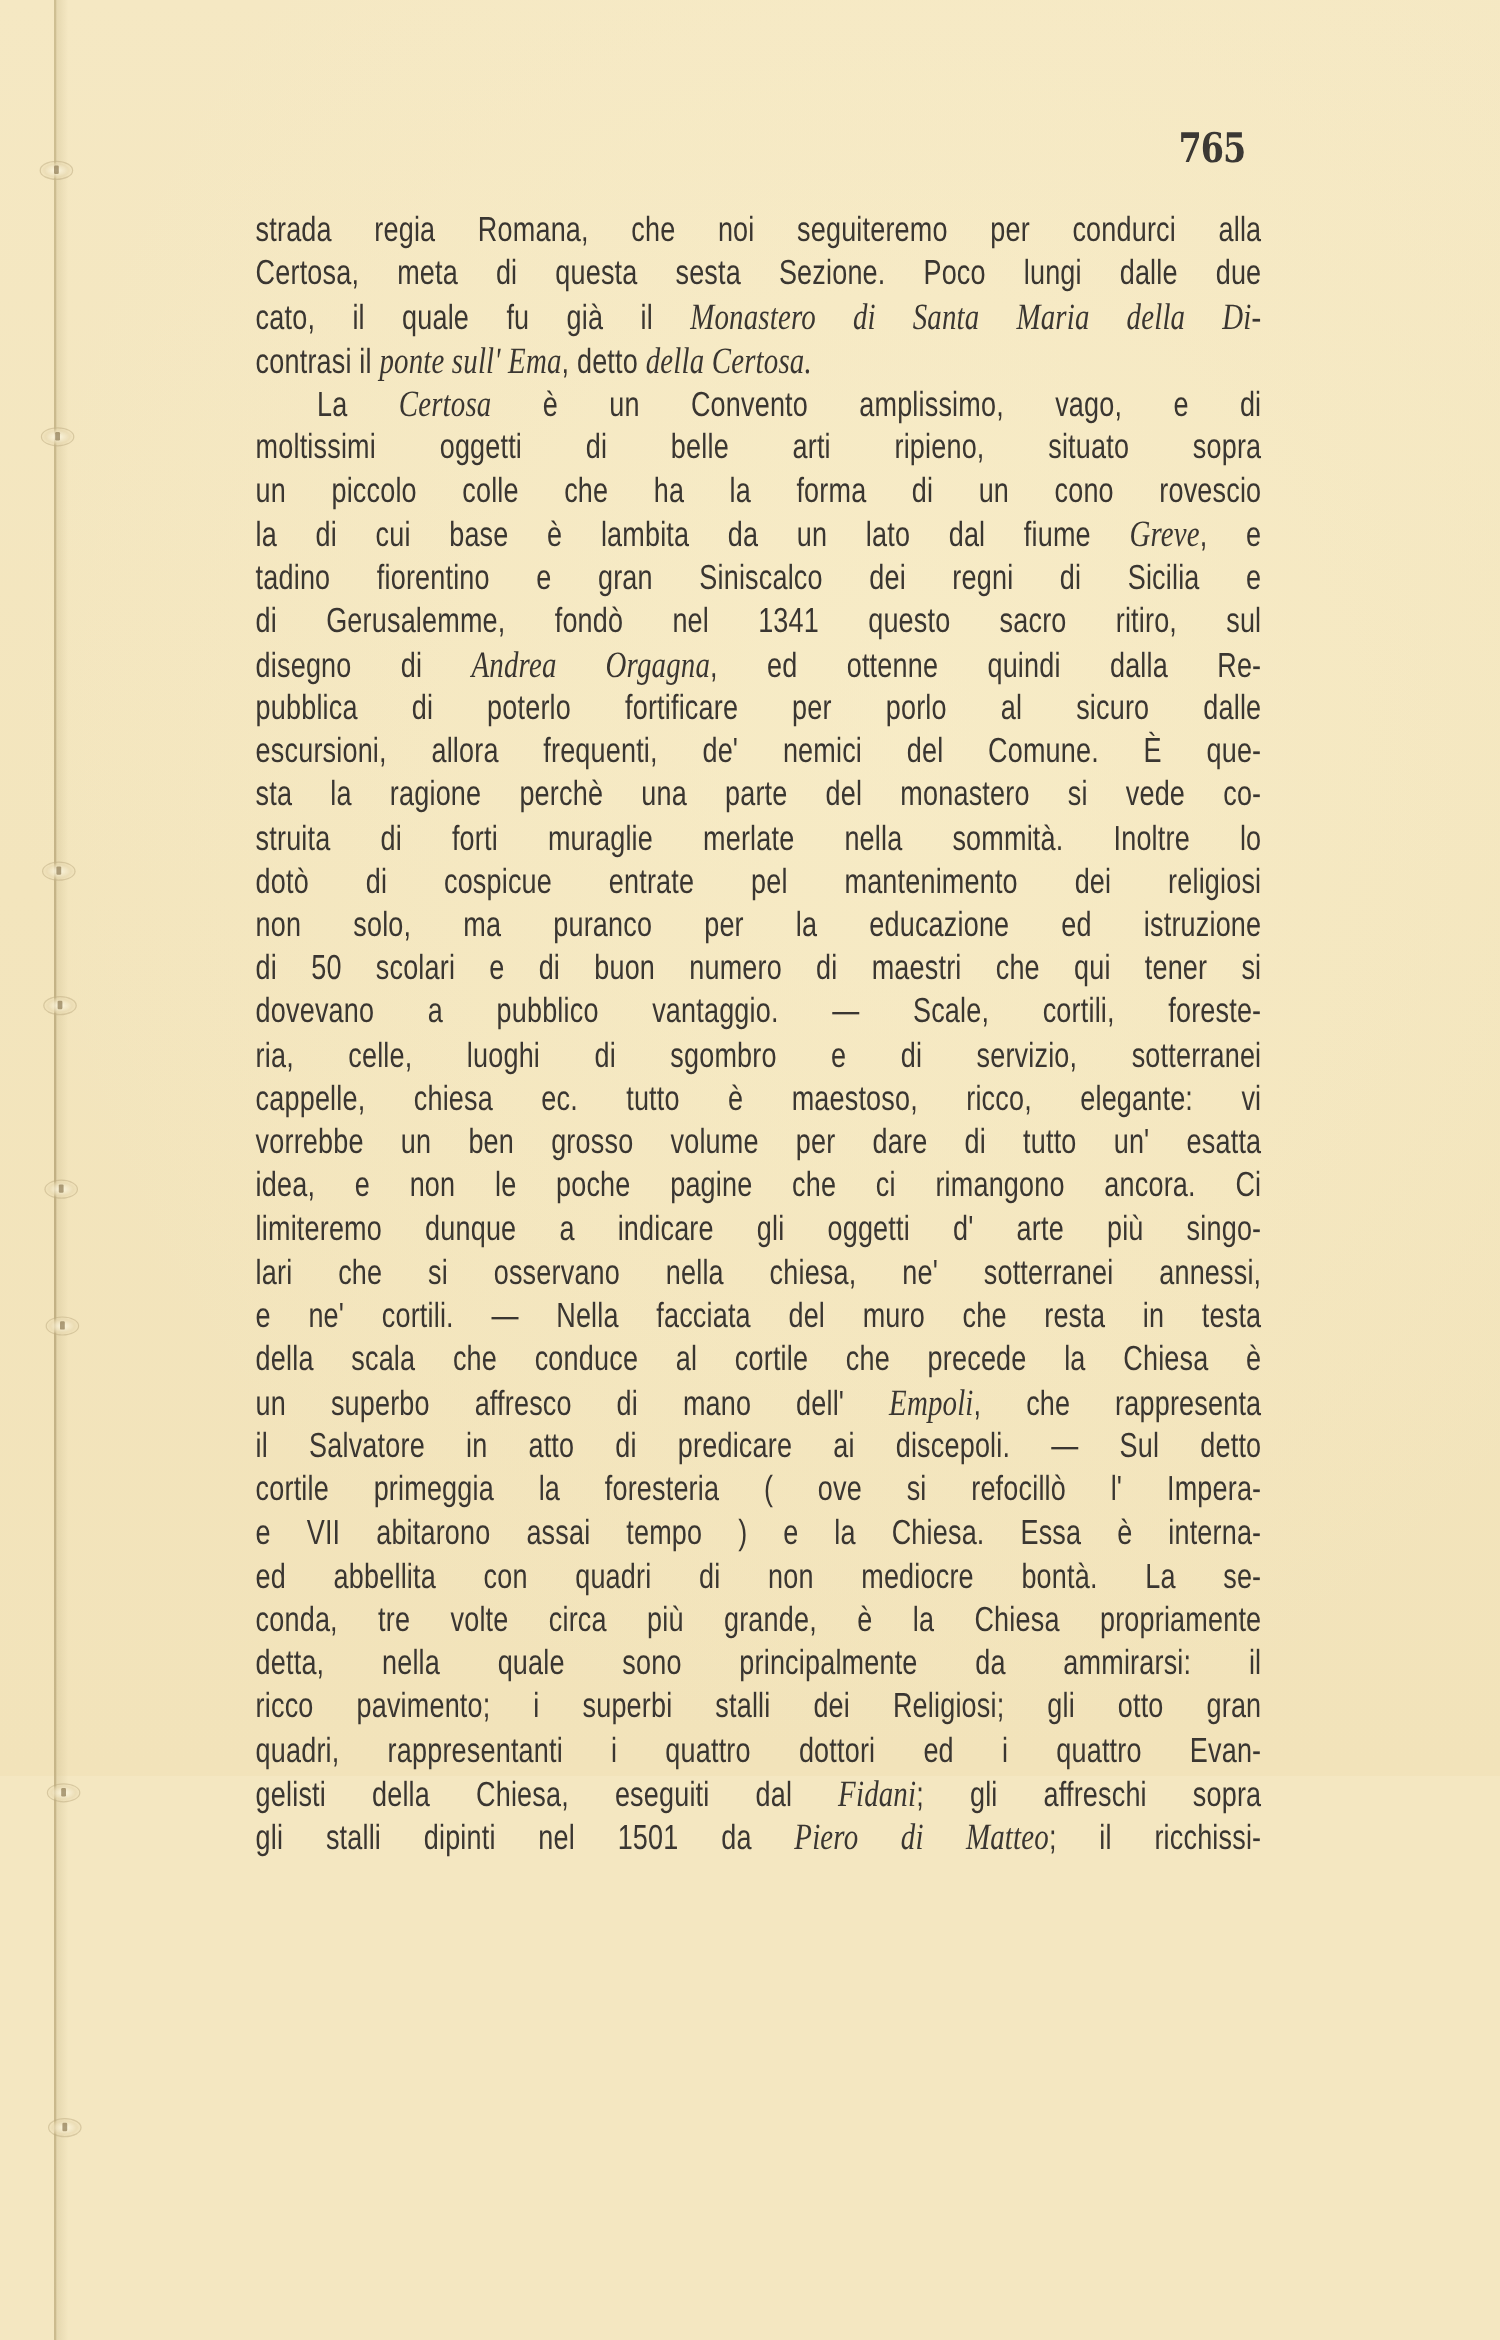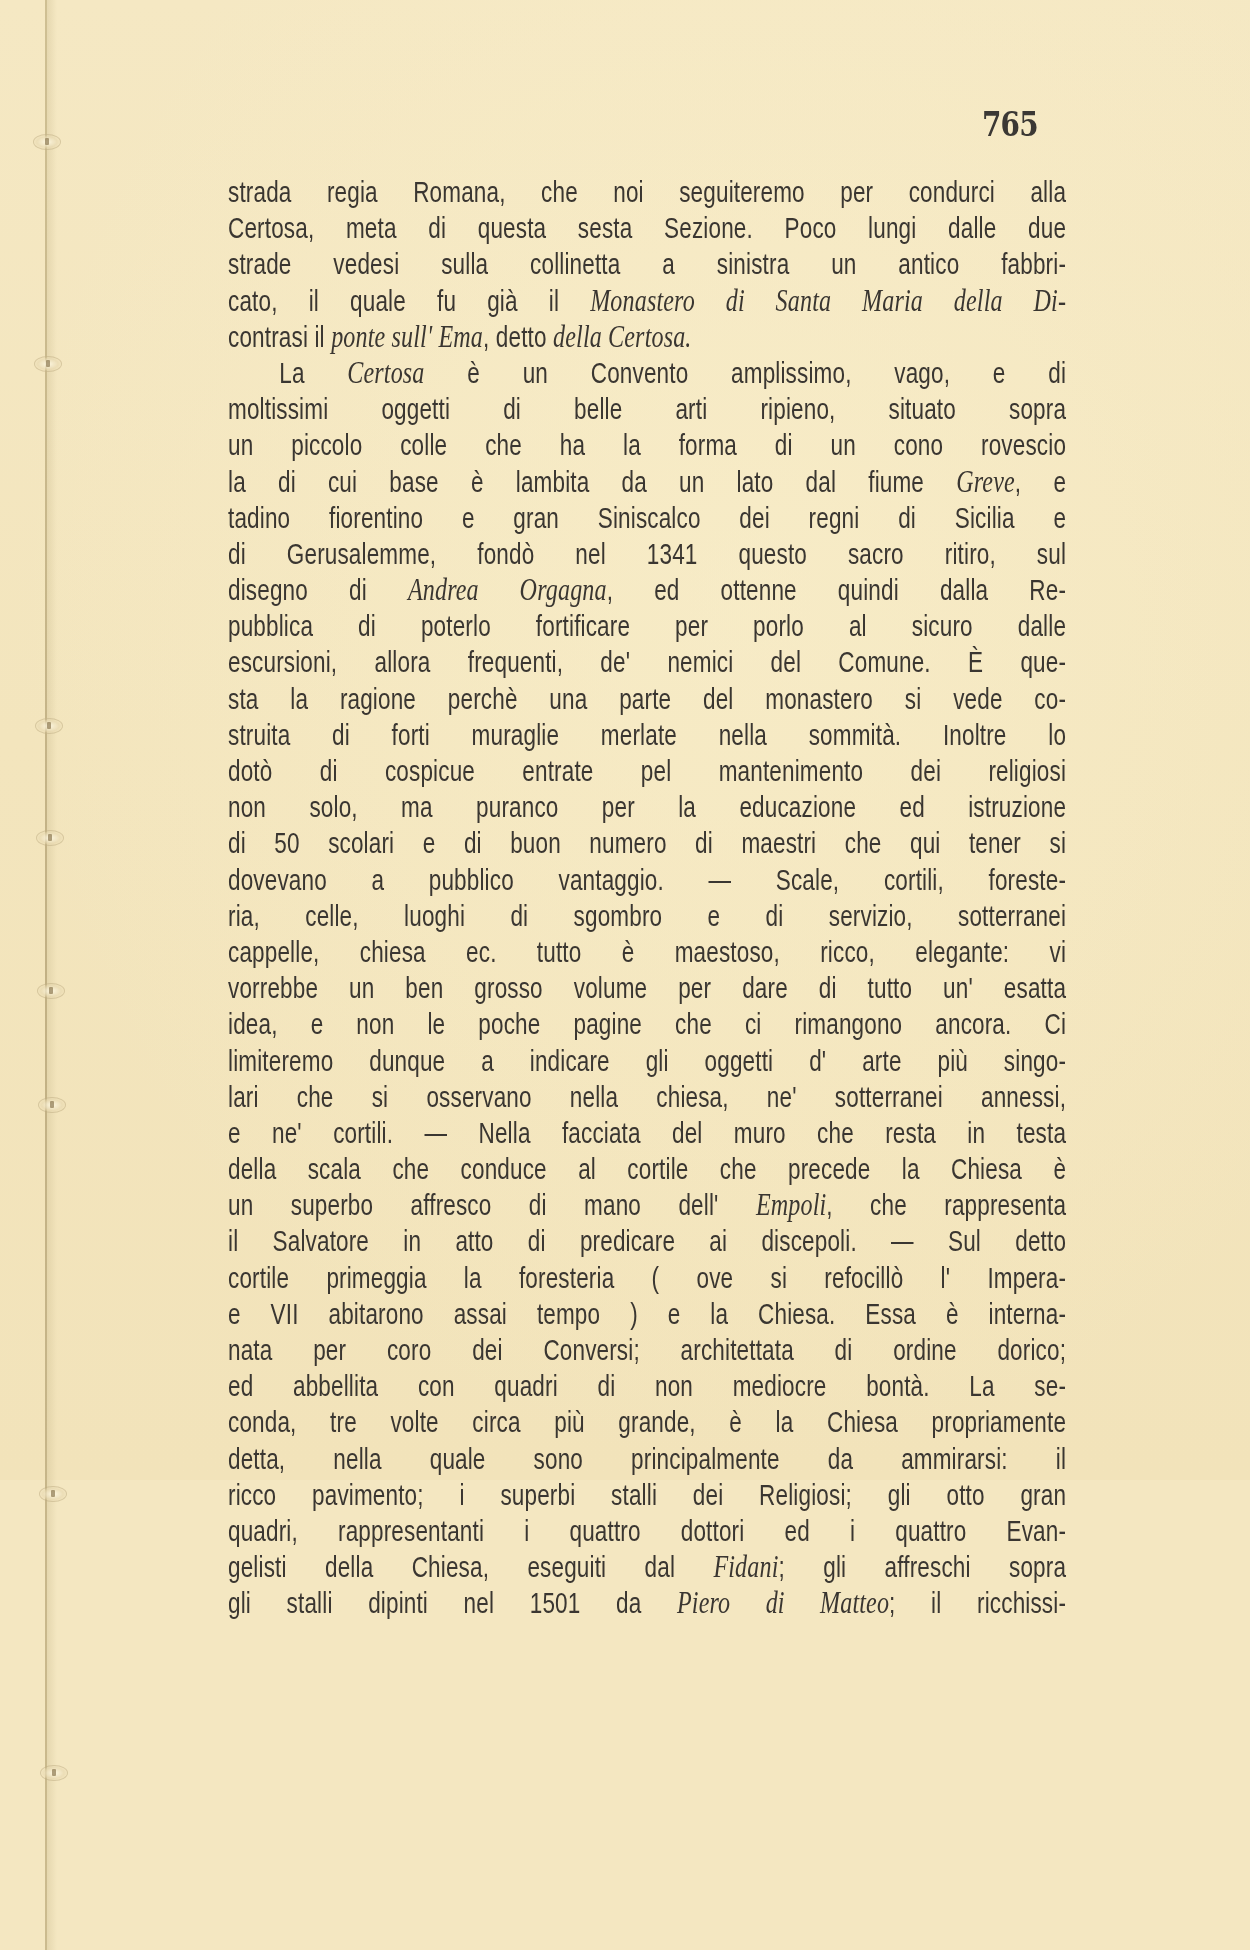--- a/index.html
+++ b/index.html
@@ -62,21 +62,21 @@
       font-family: "DejaVu Serif", serif;
       font-weight: bold;
       font-size: 34px;
       letter-spacing: -1px;
       color: #3b3834;
       transform: scaleX(0.82);
       transform-origin: left top;
     }
     .text-block {
       position: absolute;
-      left: 228px;
+      left: 213px;
       top: 174px;
       width: 838px;
       font-family: "Liberation Sans Narrow", "Liberation Sans", sans-serif;
       font-size: 29px;
       line-height: 36.2px;
       color: #3a3631;
     }
     .line {
       display: block;
       white-space: nowrap;
@@ -123,21 +123,20 @@
   <div class="stitch" style="left:37px; top:983px;"></div>
   <div class="stitch" style="left:38px; top:1097px;"></div>
   <div class="stitch" style="left:39px; top:1486px;"></div>
   <div class="stitch" style="left:40px; top:1765px;"></div>
 
   <div class="page-number">765</div>
 
   <div class="text-block" id="text-block">
       <div class="line"><span class="inner"><span>strada regia Romana, che noi seguiteremo per condurci alla</span></span></div>
       <div class="line"><span class="inner"><span>Certosa, meta di questa sesta Sezione. Poco lungi dalle due</span></span></div>
-      <div class="line"><span class="inner"><span>strade vedesi sulla collinetta a sinistra un antico fabbri-</span></span></div>
       <div class="line"><span class="inner"><span>cato, il quale fu già il </span><em>Monastero di Santa Maria della Di-</em></span></div>
       <div class="line last-short"><span class="inner"><span>contrasi il </span><em>ponte sull' Ema</em><span>, detto </span><em>della Certosa.</em></span></div>
       <div class="line indent"><span class="inner"><span>La </span><em>Certosa</em><span> è un Convento amplissimo, vago, e di</span></span></div>
       <div class="line"><span class="inner"><span>moltissimi oggetti di belle arti ripieno, situato sopra</span></span></div>
       <div class="line"><span class="inner"><span>un piccolo colle che ha la forma di un cono rovescio</span></span></div>
       <div class="line"><span class="inner"><span>la di cui base è lambita da un lato dal fiume </span><em>Greve</em><span>, e</span></span></div>
       <div class="line"><span class="inner"><span>tadino fiorentino e gran Siniscalco dei regni di Sicilia e</span></span></div>
       <div class="line"><span class="inner"><span>di Gerusalemme, fondò nel 1341 questo sacro ritiro, sul</span></span></div>
       <div class="line"><span class="inner"><span>disegno di </span><em>Andrea Orgagna</em><span>, ed ottenne quindi dalla Re-</span></span></div>
       <div class="line"><span class="inner"><span>pubblica di poterlo fortificare per porlo al sicuro dalle</span></span></div>
@@ -153,21 +152,20 @@
       <div class="line"><span class="inner"><span>vorrebbe un ben grosso volume per dare di tutto un' esatta</span></span></div>
       <div class="line"><span class="inner"><span>idea, e non le poche pagine che ci rimangono ancora. Ci</span></span></div>
       <div class="line"><span class="inner"><span>limiteremo dunque a indicare gli oggetti d' arte più singo-</span></span></div>
       <div class="line"><span class="inner"><span>lari che si osservano nella chiesa, ne' sotterranei annessi,</span></span></div>
       <div class="line"><span class="inner"><span>e ne' cortili. — Nella facciata del muro che resta in testa</span></span></div>
       <div class="line"><span class="inner"><span>della scala che conduce al cortile che precede la Chiesa è</span></span></div>
       <div class="line"><span class="inner"><span>un superbo affresco di mano dell' </span><em>Empoli</em><span>, che rappresenta</span></span></div>
       <div class="line"><span class="inner"><span>il Salvatore in atto di predicare ai discepoli. — Sul detto</span></span></div>
       <div class="line"><span class="inner"><span>cortile primeggia la foresteria ( ove si refocillò l' Impera-</span></span></div>
       <div class="line"><span class="inner"><span>e VII abitarono assai tempo ) e la Chiesa. Essa è interna-</span></span></div>
-      <div class="line"><span class="inner"><span>nata per coro dei Conversi; architettata di ordine dorico;</span></span></div>
       <div class="line"><span class="inner"><span>ed abbellita con quadri di non mediocre bontà. La se-</span></span></div>
       <div class="line"><span class="inner"><span>conda, tre volte circa più grande, è la Chiesa propriamente</span></span></div>
       <div class="line"><span class="inner"><span>detta, nella quale sono principalmente da ammirarsi: il</span></span></div>
       <div class="line"><span class="inner"><span>ricco pavimento; i superbi stalli dei Religiosi; gli otto gran</span></span></div>
       <div class="line"><span class="inner"><span>quadri, rappresentanti i quattro dottori ed i quattro Evan-</span></span></div>
       <div class="line"><span class="inner"><span>gelisti della Chiesa, eseguiti dal </span><em>Fidani</em><span>; gli affreschi sopra</span></span></div>
       <div class="line"><span class="inner"><span>gli stalli dipinti nel 1501 da </span><em>Piero di Matteo</em><span>; il ricchissi-</span></span></div>
     </div>
 </div>
 

